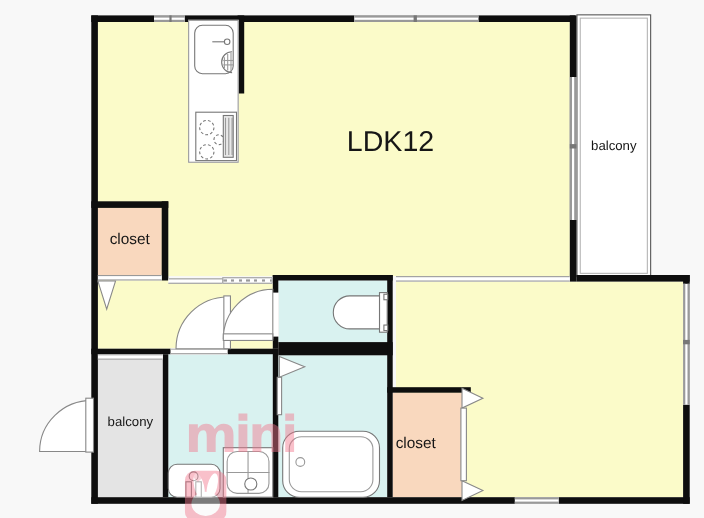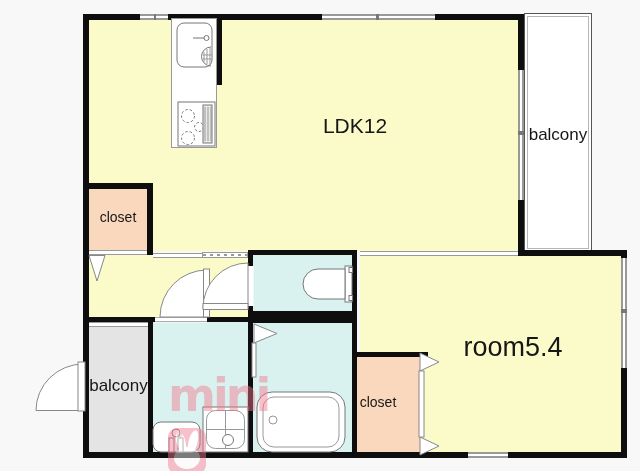--- a/index.html
+++ b/index.html
@@ -28,24 +28,24 @@
     background-color:#fff;border:1px solid var(--window-gray);z-index:4;
     background-image:repeating-linear-gradient(90deg,var(--window-gray) 0 3px,transparent 3px 7px);
     background-size:100% 2px;background-position:center;background-repeat:no-repeat;
   }
   .balcony{
     background:#fff;border:1px solid #555;z-index:2;
   }
   .balcony-inner{position:absolute;inset:2px;border:1px solid #b5b5b5;}
   .kitchen-counter{background:#fff;border:1px solid #999;z-index:4;}
   .label{z-index:8;text-align:center;line-height:1.1;white-space:nowrap;}
-  .label-big{font-size:21px;}
+  .label-big{font-size:26px;}
   .label-room{font-size:27px;}
   .label-small{font-size:14px;}
-  .label-entrance{font-size:17px;}
+  .label-entrance{font-size:12px;}
   svg.overlay{position:absolute;left:0;top:0;z-index:6;pointer-events:none;}
   .watermark{
     z-index:9;display:flex;align-items:flex-start;gap:3px;opacity:.45;
     pointer-events:none;color:var(--watermark-pink);
     font-family:"DejaVu Sans",sans-serif;font-weight:bold;
     font-size:46px;letter-spacing:-3px;line-height:52px;flex-direction:column;
   }
 </style>
 </head>
 <body>
@@ -189,21 +189,20 @@
     <g fill="#fff" stroke="#777777">
       <rect x="203" y="407" width="45" height="45"></rect>
       <rect x="206.5" y="410.5" width="38" height="38" rx="9" fill="none" stroke="#999999"></rect>
       <line x1="225.5" y1="410" x2="225.5" y2="449" stroke="#999999"></line>
       <line x1="206" y1="429.5" x2="245" y2="429.5" stroke="#999999"></line>
       <circle cx="228" cy="440" r="5.5"></circle>
     </g>
   </svg>
 
   <div class="label label-big" style="left:280px;top:114px;width:150px;">LDK12</div>
-  <div class="label label-room" style="left:428px;top:333px;width:170px;">room5.4</div>
   <div class="label label-entrance" style="left:524px;top:126px;width:68px;">balcony</div>
   <div class="label label-small" style="left:89px;top:210px;width:58px;">closet</div>
   <div class="label label-entrance" style="left:88px;top:377px;width:61px;">balcony</div>
   <div class="label label-small" style="left:357px;top:395px;width:42px;">closet</div>
 
   <div class="watermark" style="left:168px;top:369px;">
     <span>mini</span>
     <svg width="38" height="52" viewBox="0 0 38 52">
       <rect x="0" y="4" width="38" height="46" rx="9" fill="currentColor"></rect>
       <ellipse cx="13" cy="18" rx="4.5" ry="12" fill="#ffffff" transform="rotate(-14 13 18)"></ellipse>

